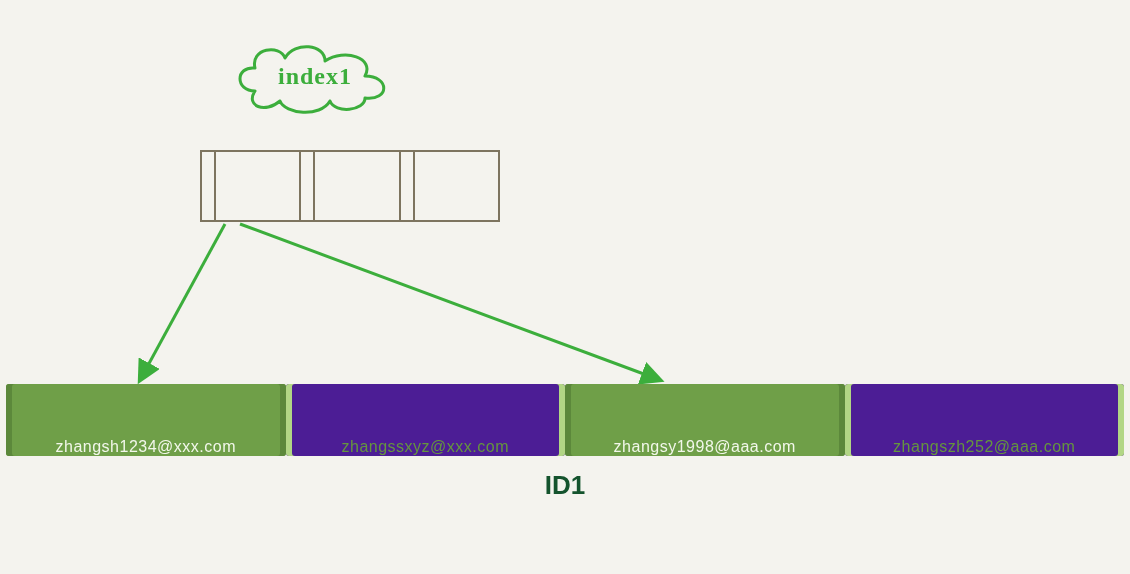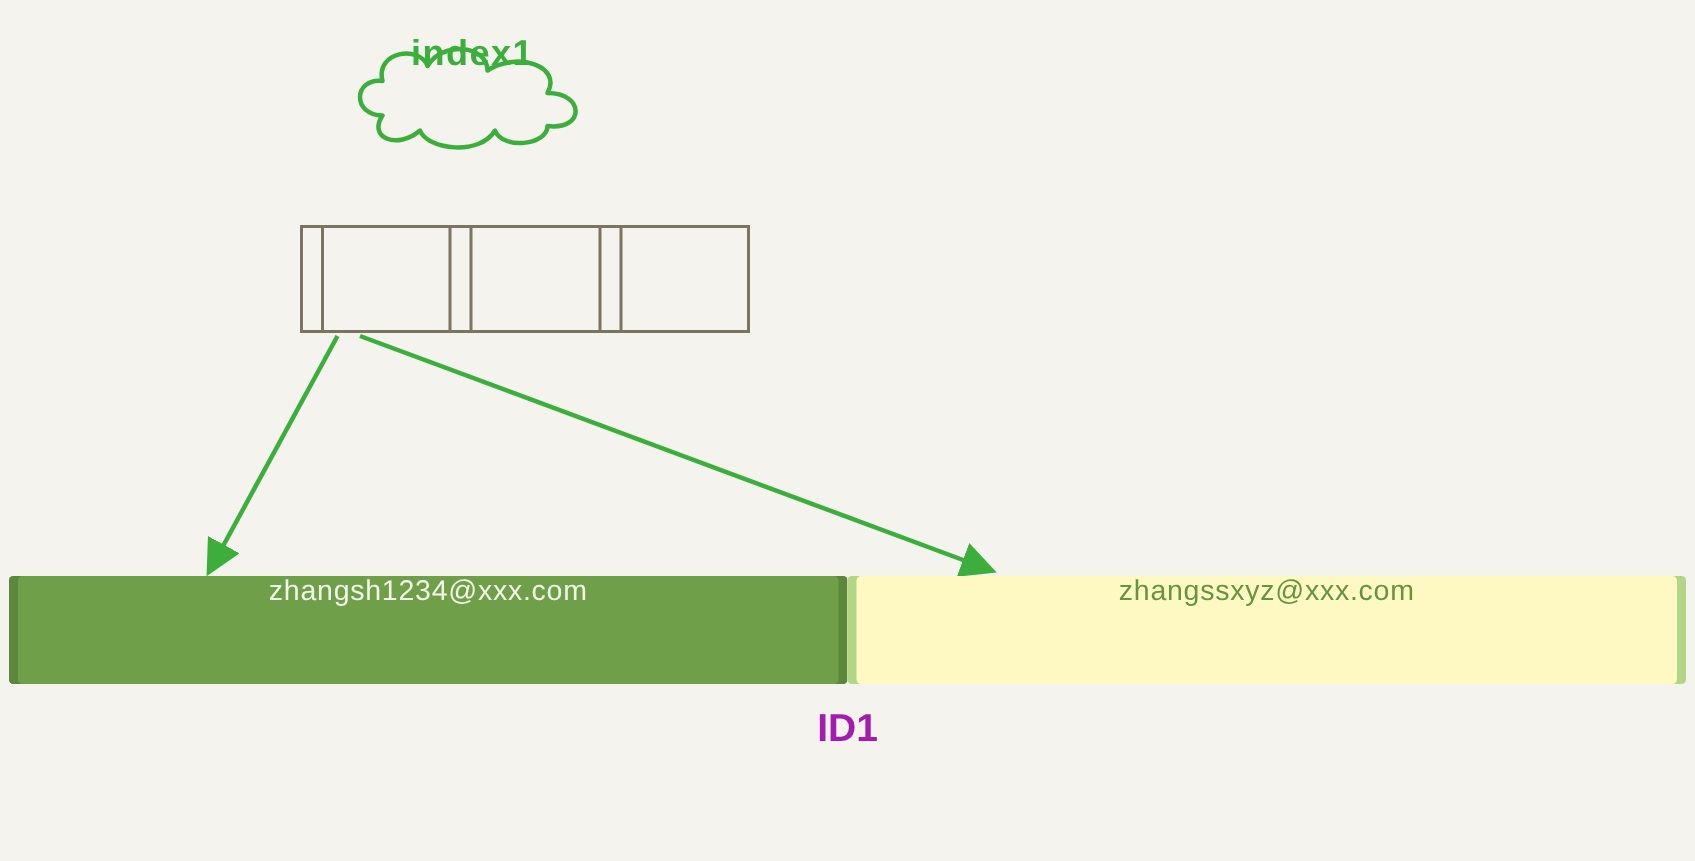--- a/index.html
+++ b/index.html
@@ -10,23 +10,23 @@
     font-family: "Comic Sans MS", "Segoe Script", cursive, sans-serif;
     overflow: hidden;
   }
   .stage {
     position: relative;
     width: 1130px; height: 574px;
   }
   
   .cloud-wrap {
     position: absolute;
-    left: 225px; top: 22px;
+    left: 225px; top: 36px;
     width: 180px; height: 80px;
-    display: flex; align-items: flex-start; justify-content: center;
+    display: flex; align-items: center; justify-content: center; font-family: Liberation Serif, serif;
   }
   .cloud-svg { position: absolute; inset:0; }
   .cloud-label {
     position: relative;
     color: #3cae3c;
     font-size: 24px;
     font-weight: 600;
     letter-spacing: 1px;
     z-index: 2;
   }
@@ -58,48 +58,48 @@
   
   .row {
     position: absolute;
     left: 6px; top: 384px;
     width: 1118px; height: 72px;
     display: flex;
   }
   .cell {
     flex: 1 1 0;
     display: flex;
-    align-items: flex-start; justify-content: center;
-    font-size: 19px;
+    align-items: flex-end; justify-content: center;
+    font-size: 16px;
     letter-spacing: 0.5px;
     white-space: nowrap;
     border-radius: 3px;
   }
   .cell.dark {
     background: #6f9f48;
     color: #f2f7ea;
     box-shadow: inset 6px 0 0 #5c883b, inset -6px 0 0 #5c883b;
   }
   .cell.light {
-    background: #fef9c3;
+    background: #4c1d95;
     color: #65953e;
     box-shadow: inset 6px 0 0 #b2d685, inset -6px 0 0 #b2d685;
   }
   
   .idrow {
     position: absolute;
     left: 6px; top: 470px;
     width: 1118px;
     display: flex;
   }
   .idlabel {
     flex: 1 1 0;
     text-align: center;
     font-size: 26px;
-    color: #a21caf;
+    color: #14532d;
     font-weight: 600;
   }
 </style>
 </head>
 <body>
 
 <div class="stage">
 
   <div class="cloud-wrap">
     <svg class="cloud-svg" viewBox="0 0 180 80">
@@ -133,19 +133,25 @@
     <line x1="240" y1="224" x2="660" y2="380" stroke="#3cae3c" stroke-width="3" marker-end="url(#ah)"></line>
   </svg>
 
   <div class="row">
     <div class="cell dark">
         <span>zhangsh1234@xxx.com</span>
       </div>
     <div class="cell light">
         <span>zhangssxyz@xxx.com</span>
       </div>
+    <div class="cell dark">
+        <span>zhangsy1998@aaa.com</span>
+      </div>
+    <div class="cell light">
+        <span>zhangszh252@aaa.com</span>
+      </div>
   </div>
 
   <div class="idrow">
     <div class="idlabel">ID1</div>
   </div>
 
 </div>
 
 </body></html>

